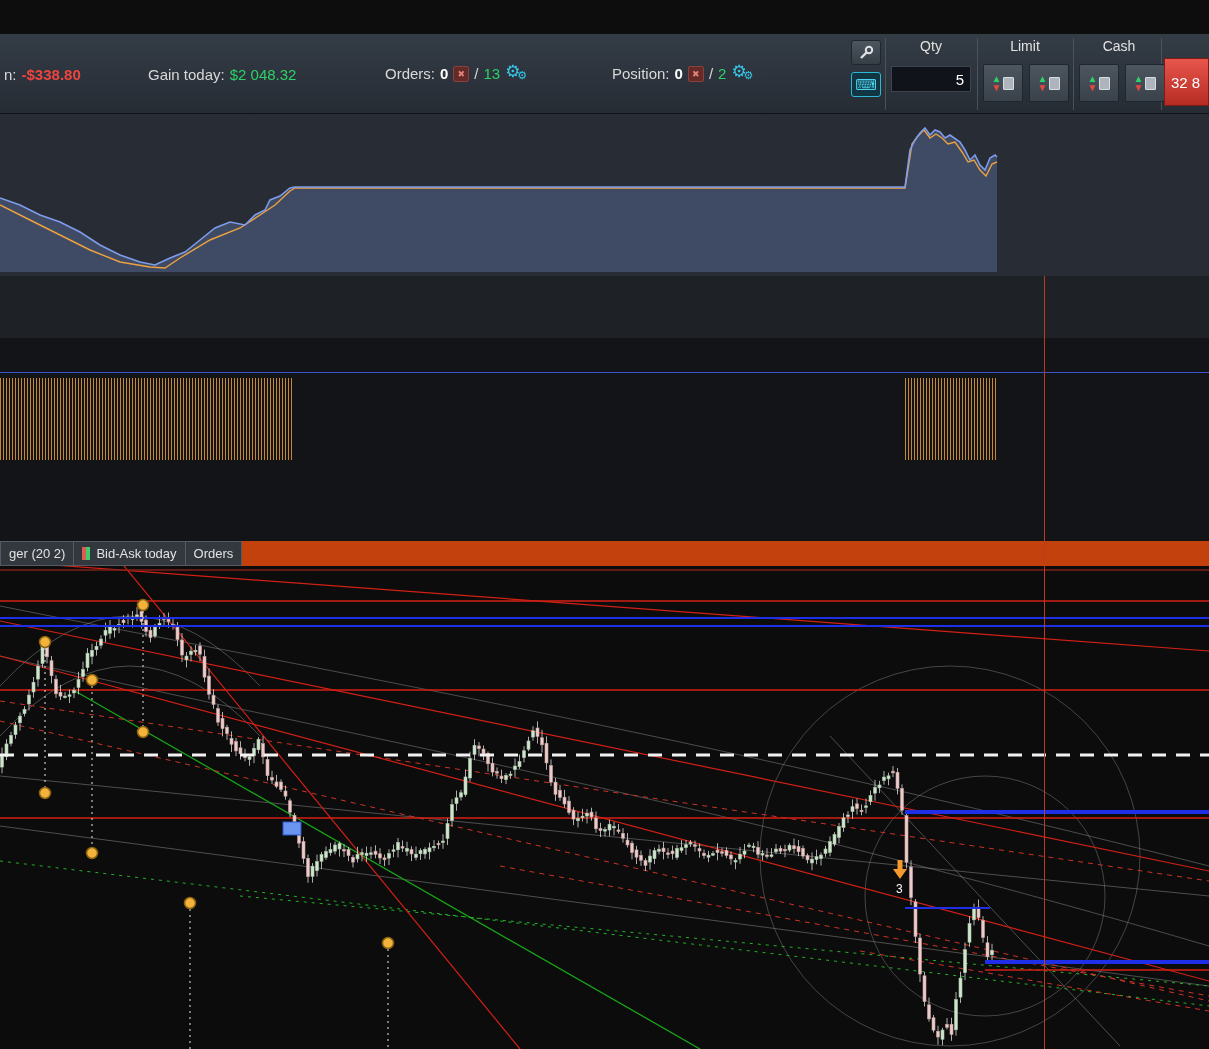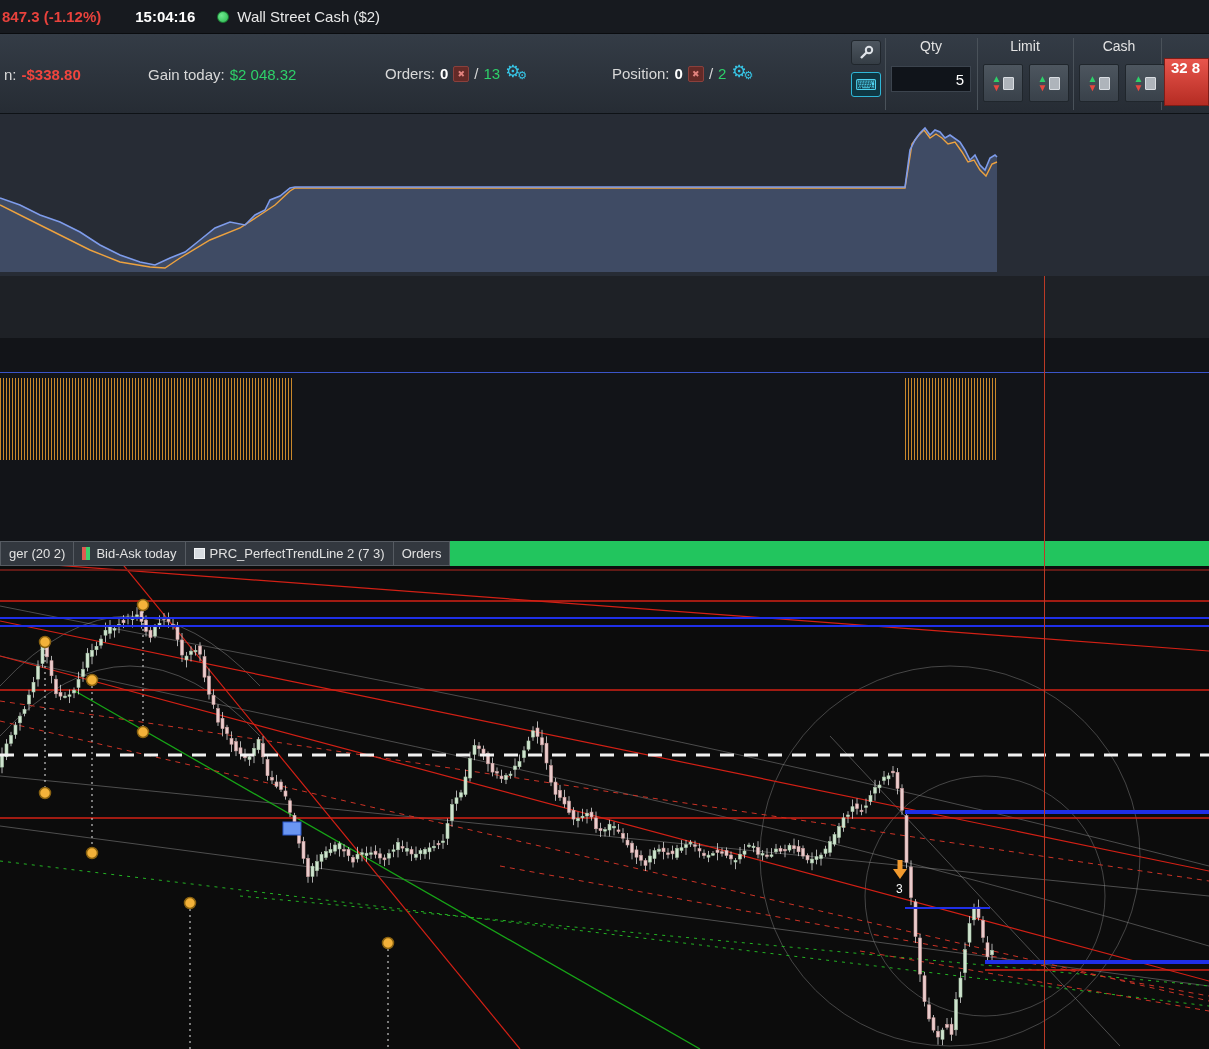--- a/index.html
+++ b/index.html
@@ -37,57 +37,51 @@
   .kb-btn{background:#0f3642;border:1px solid #2fb7d8;color:#4fd2ef;font-size:15px;}
   .qty-input{position:absolute;left:46px;top:32px;width:80px;height:26px;background:#10141a;
     border:1px solid #3c444e;color:#fff;font-size:15px;text-align:right;padding:0 6px;}
   .ord-btn{position:absolute;top:30px;width:40px;height:38px;background:linear-gradient(#4d565f,#39414a);
     border:1px solid #20262c;border-radius:2px;display:flex;align-items:center;justify-content:center;gap:2px;cursor:pointer;}
   .arr-col{display:flex;flex-direction:column;line-height:9px;}
   .arr-up{color:#2ed069;font-size:10px;}
   .arr-dn{color:#e8473f;font-size:10px;}
   .doc-ico{width:11px;height:13px;border:1px solid #d9dde2;background:#aeb4bb;border-radius:1px;}
   .sell-btn{position:absolute;left:319px;top:24px;width:45px;height:48px;background:linear-gradient(#e8554c,#b52c23);
-    border:1px solid #7e1d17;color:#fff;font-weight:bold;font-size:15px;display:flex;
+    border:1px solid #7e1d17;color:#fff;font-weight:normal;font-size:15px;display:flex;align-items:center;
     padding-left:6px;cursor:pointer;white-space:nowrap;overflow:hidden;}
 
   
   .equity{position:absolute;left:0;top:114px;width:100%;height:162px;background:#272c35;}
 
   
   .mid{position:absolute;left:0;top:276px;width:100%;height:265px;background:#121418;}
   .mid-top{position:absolute;left:0;top:0;width:100%;height:62px;background:#1e2126;}
   .mid-line{position:absolute;left:0;width:100%;height:1px;background:#3b55c8;}
   .stripe{position:absolute;background:repeating-linear-gradient(90deg,#c9882b 0 1px,rgba(0,0,0,0) 1px 3px);}
 
   
-  .legend-row{position:absolute;left:0;top:541px;width:100%;height:25px;background:#22c55e;display:flex;}
+  .legend-row{position:absolute;left:0;top:541px;width:100%;height:25px;background:#c2410c;display:flex;}
   .legend-box{height:25px;display:flex;align-items:center;gap:5px;padding:0 8px;background:#33383f;
     border:1px solid #565b62;border-left-width:0;color:#e2e2e2;font-size:13px;white-space:nowrap;cursor:pointer;}
   .legend-box:first-child{border-left-width:1px;}
   .ba-icon{display:flex;width:9px;height:13px;}
   .ba-icon i{display:block;width:4px;height:13px;}
   .sq-icon{width:11px;height:11px;background:#d8dce1;border:1px solid #f2f4f6;}
 
   
   .chart{position:absolute;left:0;top:566px;width:100%;height:483px;background:#0c0c0c;}
 
   .crosshair{position:absolute;top:276px;height:773px;width:1px;background:#bb3a26;z-index:6;pointer-events:none;}
 </style>
 </head>
 <body>
 
 <div class="screen">
 
-  <div class="titlebar">
-    <span class="t-price">847.3 (-1.12%)</span>
-    <span class="t-time">15:04:16</span>
-    <span class="t-dot"></span>
-    <span class="t-name">Wall Street Cash ($2)</span>
-  </div>
 
   <div class="statsbar">
     <div class="stat" style="left:4px">
       <span>n:</span>
       <span class="v-red">-$338.80</span>
     </div>
     <div class="stat" style="left:148px">
       <span>Gain today:</span>
       <span class="v-green">$2 048.32</span>
     </div>
@@ -191,24 +185,20 @@
   <div class="legend-row">
     <div class="legend-box">
       <span>ger (20 2)</span>
     </div>
     <div class="legend-box">
       <span class="ba-icon">
           <i id="ba-red" style="background: rgb(224, 90, 82);"></i>
           <i id="ba-green" style="background: rgb(63, 207, 110);"></i>
         </span>
       <span>Bid-Ask today</span>
-    </div>
-    <div class="legend-box">
-      <span class="sq-icon"></span>
-      <span>PRC_PerfectTrendLine 2 (7 3)</span>
     </div>
     <div class="legend-box">
       <span>Orders</span>
     </div>
   </div>
 
   <div class="chart">
     <svg id="main-chart" width="1209" height="483" viewBox="0 0 1209 483">
         <path d="M0,120 Q130,-20 260,120" fill="none" stroke="#9a9a9a" stroke-width="1" opacity="0.45"></path>
         <path d="M0,170 Q130,30 260,170" fill="none" stroke="#9a9a9a" stroke-width="1" opacity="0.45"></path>

